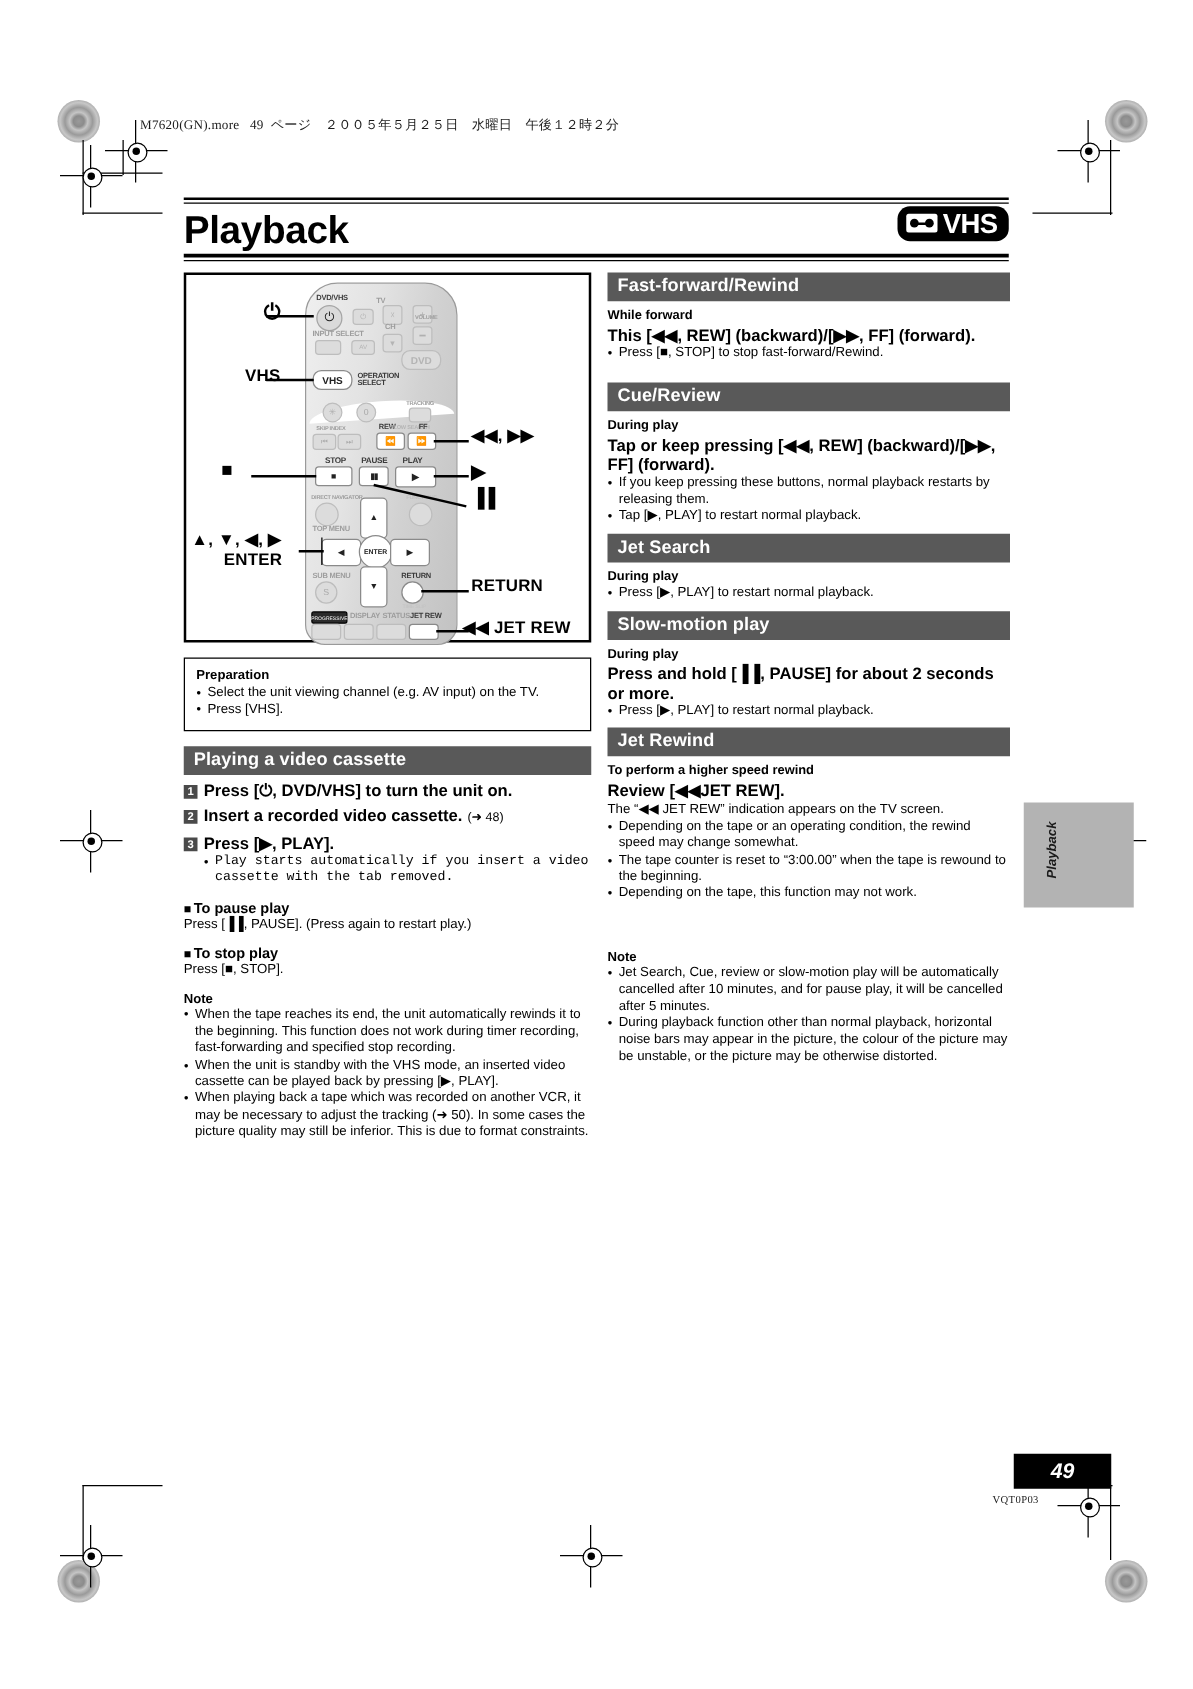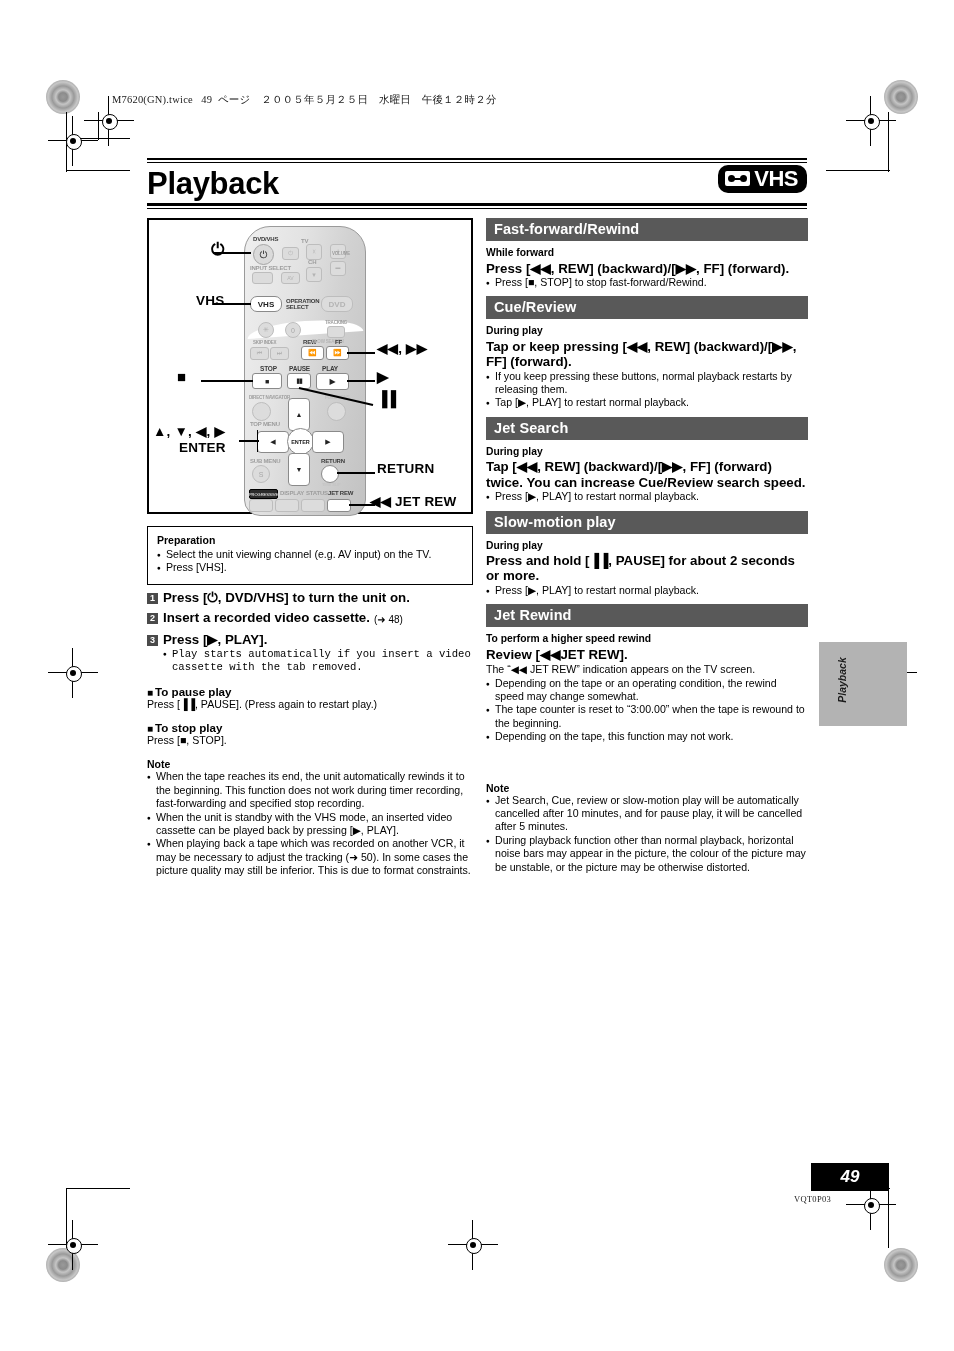--- a/index.html
+++ b/index.html
@@ -185,21 +185,21 @@
       <div class="dot"></div>
     </div>
   <div class="regtarget" style="left:460px;top:1232px;">
       <div class="vl"></div>
       <div class="hl"></div>
       <div class="ring"></div>
       <div class="dot"></div>
     </div>
 
   <div class="bookline">
-    <span>M7620(GN).twice</span>&nbsp;&nbsp;
+    <span>M7620(GN).more</span>&nbsp;&nbsp;
     <span>49</span>&nbsp;
     <span class="jp">ページ　２００５年５月２５日　水曜日　午後１２時２分</span>
   </div>
 
   <div class="title-wrap">
     <div class="rule-top"></div>
     <div class="rule-top2"></div>
     <div class="title-row">
       <h1>Playback</h1>
       <div class="vhs-badge">
@@ -243,21 +243,21 @@
           <span class="glyph" style="font-size:7px;color:#b4b4b4;">▾</span>
         </div>
       <div class="btn dim" style="left:181px;top:41px;width:14px;height:13px;border-radius:3px;">
           <span class="glyph" style="font-size:8px;color:#b0b0b0;">━</span>
         </div>
 
       <div class="btn white" style="left:101px;top:76px;width:30px;height:14px;border-radius:7px;">
           <span class="glyph" style="font-size:8px;font-weight:bold;">VHS</span>
         </div>
       <div class="lbl" style="left:137px;top:78px;width:28px;line-height:6px;">OPERATION SELECT</div>
-      <div class="btn dim" style="left:172px;top:76px;width:30px;height:14px;border-radius:7px;">
+      <div class="btn dim" style="left:172px;top:60px;width:30px;height:14px;border-radius:7px;">
           <span class="glyph" style="font-size:8px;font-weight:bold;color:#b4b4b4;">DVD</span>
         </div>
 
       <div class="btn dim round" style="left:109px;top:102px;width:14px;height:14px;">
           <span class="glyph" style="font-size:7px;color:#b0b0b0;">✳</span>
         </div>
       <div class="btn dim round" style="left:136px;top:102px;width:14px;height:14px;">
           <span class="glyph" style="font-size:7px;color:#a8a8a8;">0</span>
         </div>
       <div class="lbl dim" style="left:176px;top:100px;font-size:4.5px;">TRACKING</div>
@@ -356,20 +356,21 @@
     <div class="callout" style="left:230px;top:172px;font-size:15px;letter-spacing:-2px;">▐▐</div>
     <div class="callout" style="left:230px;top:243px;">RETURN</div>
     <div class="callout" style="left:223px;top:275px;">◀◀ JET REW</div>
 
     <div class="prep">
       <h4>Preparation</h4>
       <div class="li">Select the unit viewing channel (e.g. AV input) on the TV.</div>
       <div class="li">Press [VHS].</div>
     </div>
 
+    <div class="bar left">Playing a video cassette</div>
 
     <div class="step">
       <div class="stepnum">1</div>
       <div class="steptxt">Press [⏻, DVD/VHS] to turn the unit on.</div>
     </div>
     <div class="step">
       <div class="stepnum">2</div>
       <div class="steptxt">Insert a recorded video cassette.</div>
       <div class="steptxt ref" style="margin-left:4px;margin-top:2px;">(➜ 48)</div>
     </div>
@@ -389,32 +390,31 @@
       <div class="li">When the tape reaches its end, the unit automatically rewinds it to the beginning. This function does not work during timer recording, fast-forwarding and specified stop recording.</div>
       <div class="li">When the unit is standby with the VHS mode, an inserted video cassette can be played back by pressing [▶, PLAY].</div>
       <div class="li">When playing back a tape which was recorded on another VCR, it may be necessary to adjust the tracking (➜ 50). In some cases the picture quality may still be inferior. This is due to format constraints.</div>
     </div>
   </div>
 
   <div class="col-right">
 
     <div class="bar right">Fast-forward/Rewind</div>
     <div class="sub">While forward</div>
-    <div class="instr">Press [◀◀, REW] (backward)/[▶▶, FF] (forward).</div>
+    <div class="instr">This [◀◀, REW] (backward)/[▶▶, FF] (forward).</div>
     <div class="li">Press [■, STOP] to stop fast-forward/Rewind.</div>
 
-    <div class="bar right" style="margin-top:7px;">Cue/Review</div>
+    <div class="bar right" style="margin-top:17px;">Cue/Review</div>
     <div class="sub">During play</div>
     <div class="instr">Tap or keep pressing [◀◀, REW] (backward)/[▶▶, FF] (forward).</div>
     <div class="li">If you keep pressing these buttons, normal playback restarts by releasing them.</div>
     <div class="li">Tap [▶, PLAY] to restart normal playback.</div>
 
     <div class="bar right" style="margin-top:7px;">Jet Search</div>
     <div class="sub">During play</div>
-    <div class="instr">Tap [◀◀, REW] (backward)/[▶▶, FF] (forward) twice. You can increase Cue/Review search speed.</div>
     <div class="li">Press [▶, PLAY] to restart normal playback.</div>
 
     <div class="bar right" style="margin-top:7px;">Slow-motion play</div>
     <div class="sub">During play</div>
     <div class="instr">Press and hold [▐▐, PAUSE] for about 2 seconds or more.</div>
     <div class="li">Press [▶, PLAY] to restart normal playback.</div>
 
     <div class="bar right" style="margin-top:7px;">Jet Rewind</div>
     <div class="sub">To perform a higher speed rewind</div>
     <div class="instr">Review [◀◀JET REW].</div>

